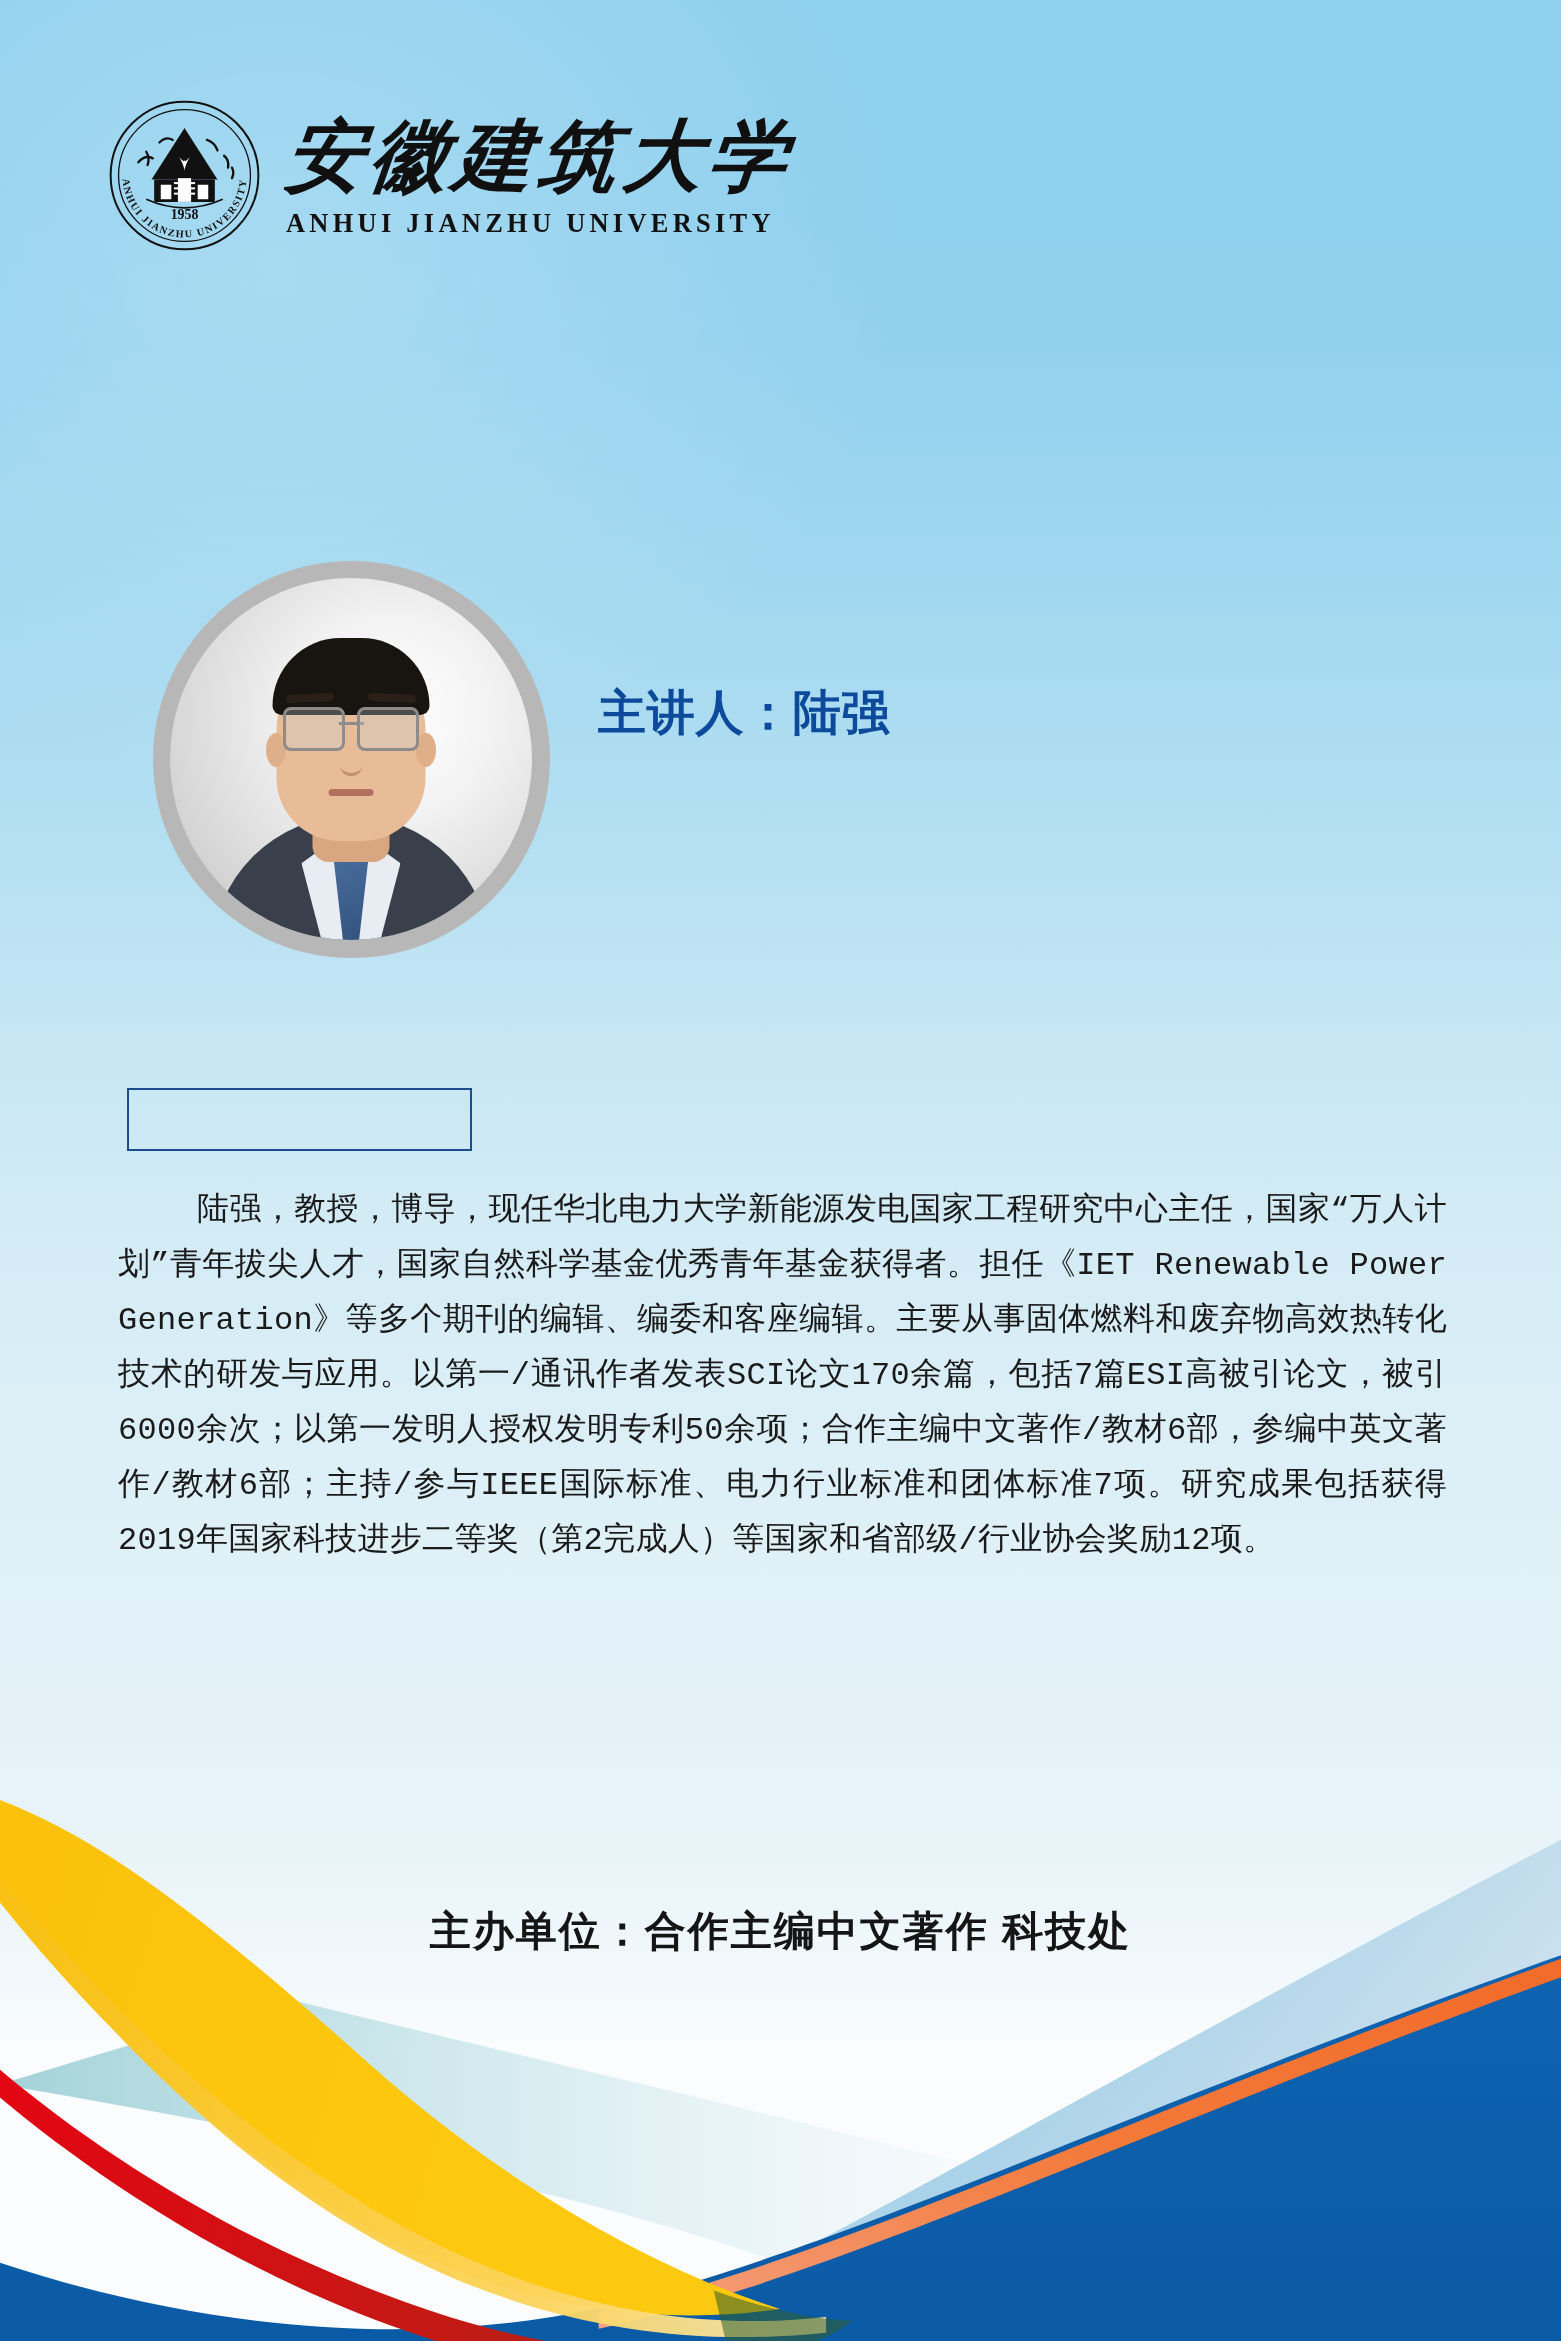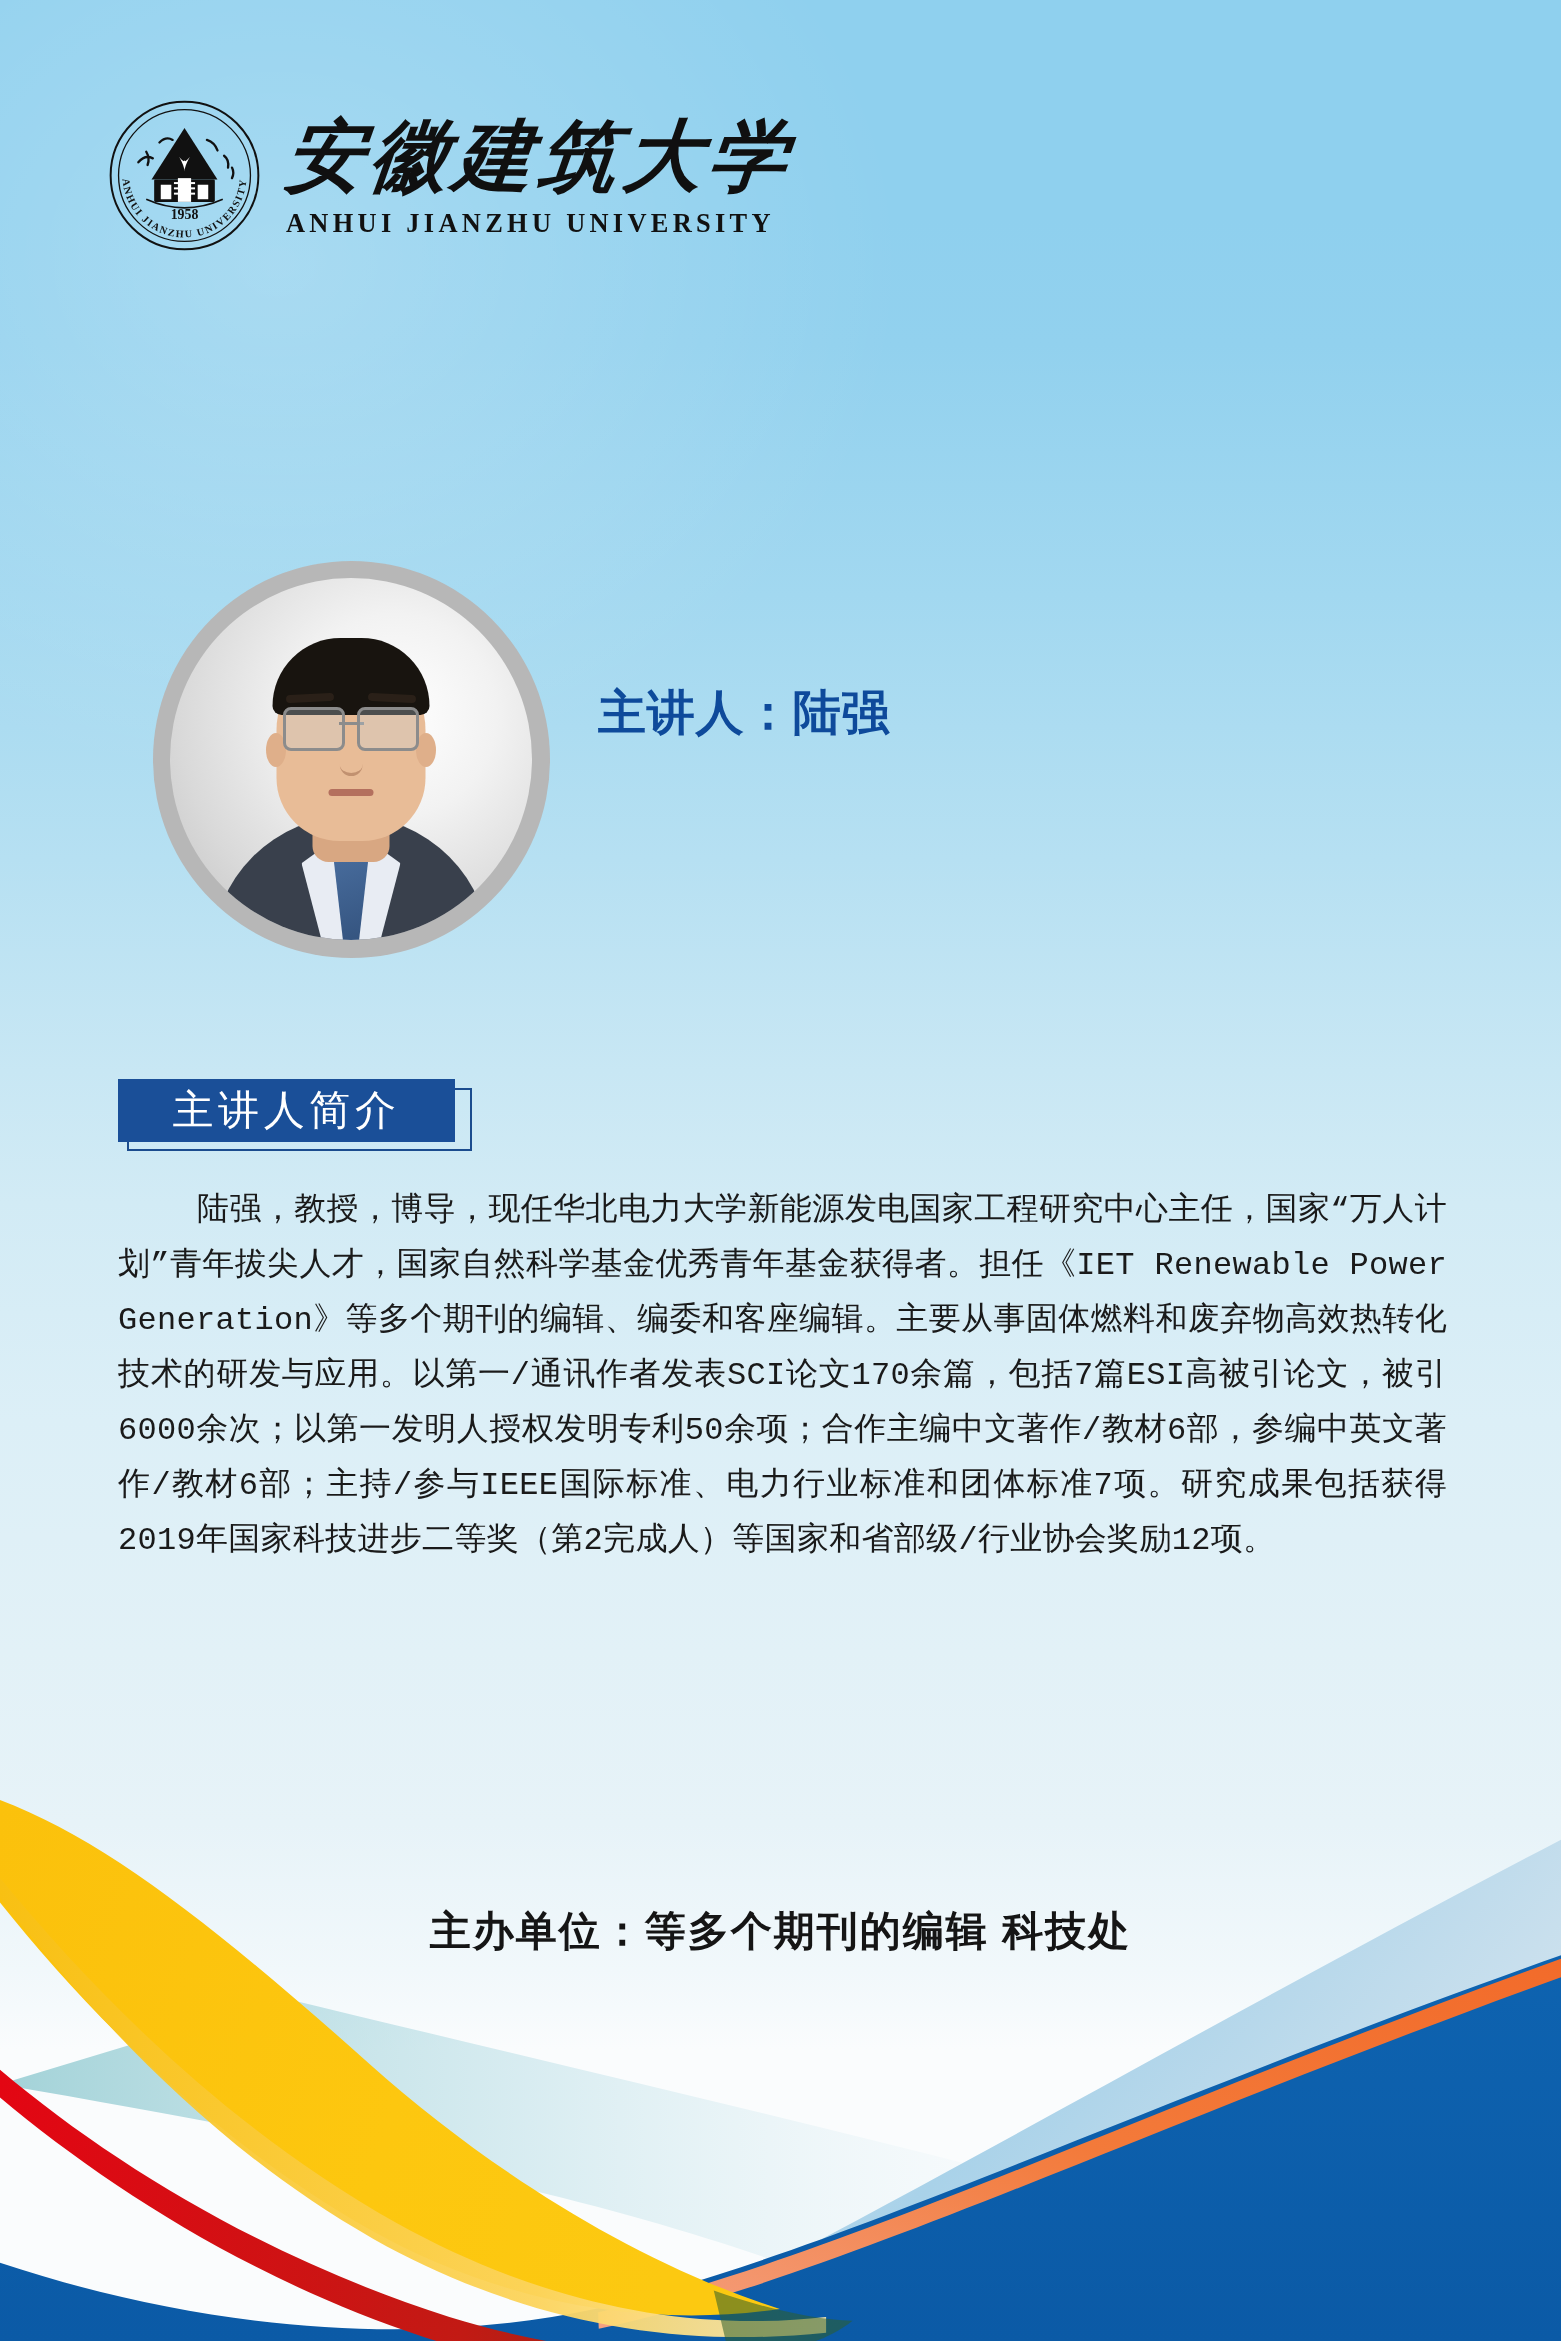--- a/index.html
+++ b/index.html
@@ -438,23 +438,20 @@
       <div class="ph-mouth"></div>
     </div>
   </div>
 
   <div class="speaker-info">
     <div class="speaker-line">主讲人：陆强</div>
   </div>
 
   <div class="section-badge">
     <div class="badge-outline"></div>
-    <div class="badge-fill">
-      <span class="badge-label">主讲人简介</span>
-    </div>
   </div>
 
   <div class="bio">陆强，教授，博导，现任华北电力大学新能源发电国家工程研究中心主任，国家“万人计划”青年拔尖人才，国家自然科学基金优秀青年基金获得者。担任《IET Renewable Power Generation》等多个期刊的编辑、编委和客座编辑。主要从事固体燃料和废弃物高效热转化技术的研发与应用。以第一/通讯作者发表SCI论文170余篇，包括7篇ESI高被引论文，被引6000余次；以第一发明人授权发明专利50余项；合作主编中文著作/教材6部，参编中英文著作/教材6部；主持/参与IEEE国际标准、电力行业标准和团体标准7项。研究成果包括获得2019年国家科技进步二等奖（第2完成人）等国家和省部级/行业协会奖励12项。</div>
 
   <div class="bottom-deco">
     <svg viewBox="0 0 2362 820" preserveAspectRatio="none">
       <defs>
         <linearGradient id="gTeal" x1="0" y1="0" x2="1" y2="0">
           <stop offset="0%" stop-color="#3FA3AE" stop-opacity="0.85"></stop>
           <stop offset="55%" stop-color="#9FD2DD" stop-opacity="0.65"></stop>
@@ -503,17 +500,17 @@
 
       <path d="M0 118 C 150 300, 350 500, 600 640 C 820 762, 1040 806, 1250 782 L 1250 806 C 1020 830, 790 790, 565 664 C 320 525, 140 325, 0 148 Z" fill="url(#gYellowThin)" opacity="0.95"></path>
 
       <path d="M0 408 C 180 560, 420 700, 680 782 C 880 844, 1080 856, 1260 820 L 1270 856 C 1070 896, 850 880, 640 812 C 380 726, 160 584, 0 450 Z" fill="url(#gRed)"></path>
 
       <path d="M1080 742 C 1160 770, 1230 786, 1290 788 C 1240 828, 1170 840, 1100 826 Z" fill="#2F5E2A" opacity="0.55"></path>
     </svg>
   </div>
 
   <div class="organizer">
-    <span class="organizer-text">主办单位：等多个期刊的编辑  科技处</span>
+    <span class="organizer-text">主办单位：合作主编中文著作  科技处</span>
   </div>
 
 </div>
 
 
 </body></html>

